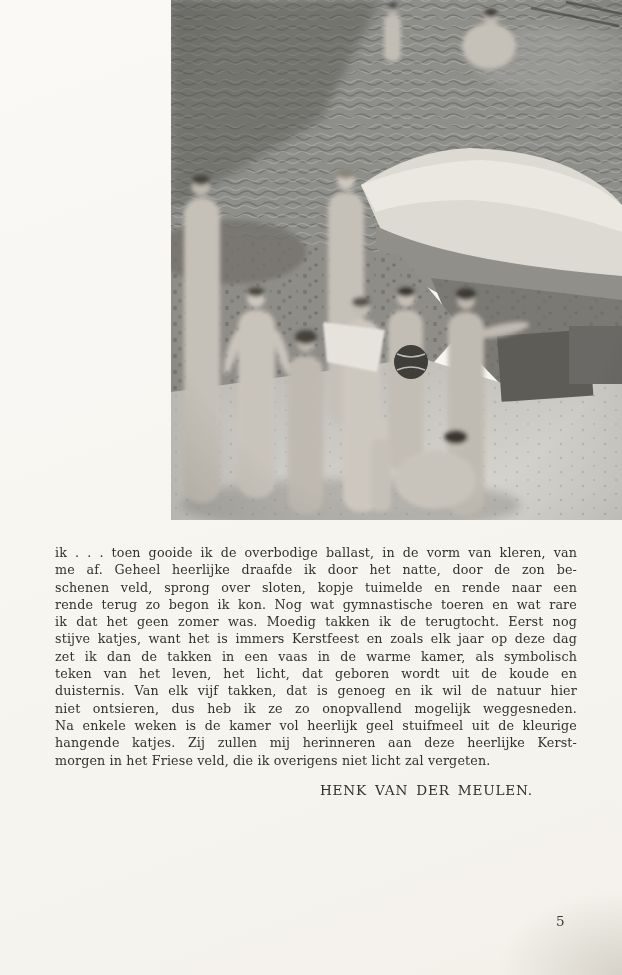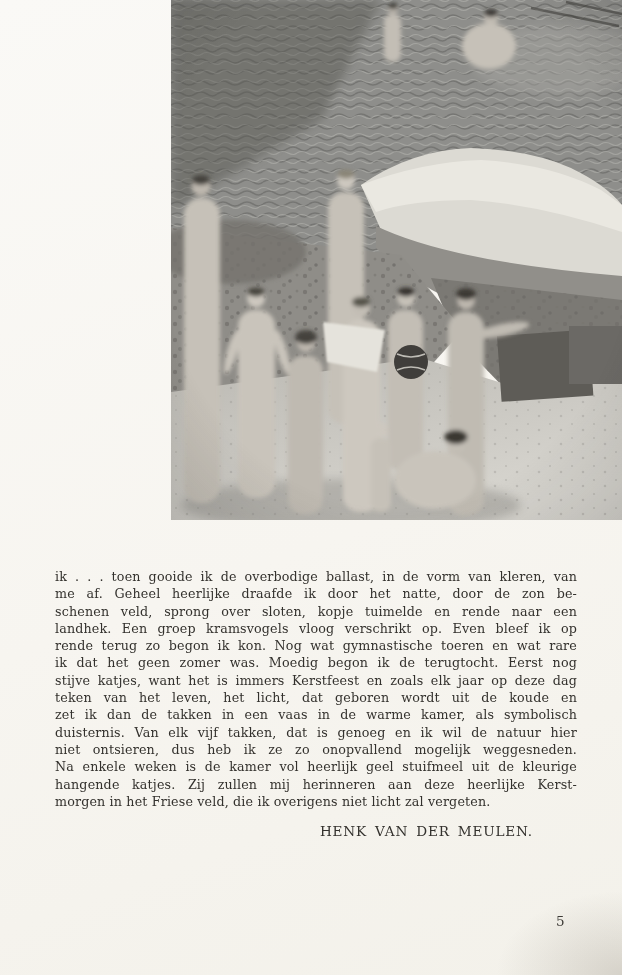--- a/index.html
+++ b/index.html
@@ -17,21 +17,20 @@
     background: radial-gradient(180px 120px at 100% 100%, rgba(110,100,85,0.22), rgba(110,100,85,0.0) 70%);
     pointer-events: none;
   }
   .photo {
     position: absolute; left: 171px; top: 0; width: 451px; height: 520px;
     display: block;
   }
   .article {
     position: absolute; left: 55px; top: 544px; width: 522px;
     color: #33312d;
-    margin-top: 24px;
   }
   .text-line {
     font-size: 12.7px; line-height: 17.3px;
     letter-spacing: 0.15px;
     text-align: justify;
     text-align-last: justify;
     -moz-text-align-last: justify;
   }
   .text-line:last-child { text-align-last: left; -moz-text-align-last: left; }
   .author {
@@ -174,26 +173,25 @@
     </g>
 
     <rect x="0" y="0" width="451" height="520" fill="url(#vignette)"></rect>
   </svg>
 
   <div class="article">
     <div>
         <div class="text-line">ik . . . toen gooide ik de overbodige ballast, in de vorm van kleren, van</div>
         <div class="text-line">me af. Geheel heerlijke draafde ik door het natte, door de zon be-</div>
         <div class="text-line">schenen veld, sprong over sloten, kopje tuimelde en rende naar een</div>
-        <div class="text-line">landhek. Een groep kramsvogels vloog verschrikt op. Even bleef ik op</div>
         <div class="text-line">rende terug zo begon ik kon. Nog wat gymnastische toeren en wat rare</div>
-        <div class="text-line">ik dat het geen zomer was. Moedig begon ik de terugtocht. Eerst nog</div>
+        <div class="text-line">ik dat het geen zomer was. Moedig takken ik de terugtocht. Eerst nog</div>
         <div class="text-line">stijve katjes, want het is immers Kerstfeest en zoals elk jaar op deze dag</div>
+        <div class="text-line">zet ik dan de takken in een vaas in de warme kamer, als symbolisch</div>
         <div class="text-line">teken van het leven, het licht, dat geboren wordt uit de koude en</div>
-        <div class="text-line">zet ik dan de takken in een vaas in de warme kamer, als symbolisch</div>
         <div class="text-line">duisternis. Van elk vijf takken, dat is genoeg en ik wil de natuur hier</div>
         <div class="text-line">niet ontsieren, dus heb ik ze zo onopvallend mogelijk weggesneden.</div>
         <div class="text-line">Na enkele weken is de kamer vol heerlijk geel stuifmeel uit de kleurige</div>
         <div class="text-line">hangende katjes. Zij zullen mij herinneren aan deze heerlijke Kerst-</div>
         <div class="text-line">morgen in het Friese veld, die ik overigens niet licht zal vergeten.</div>
       </div>
     <div class="author">HENK VAN DER MEULEN.</div>
   </div>
 
   <div class="page-number">5</div>

